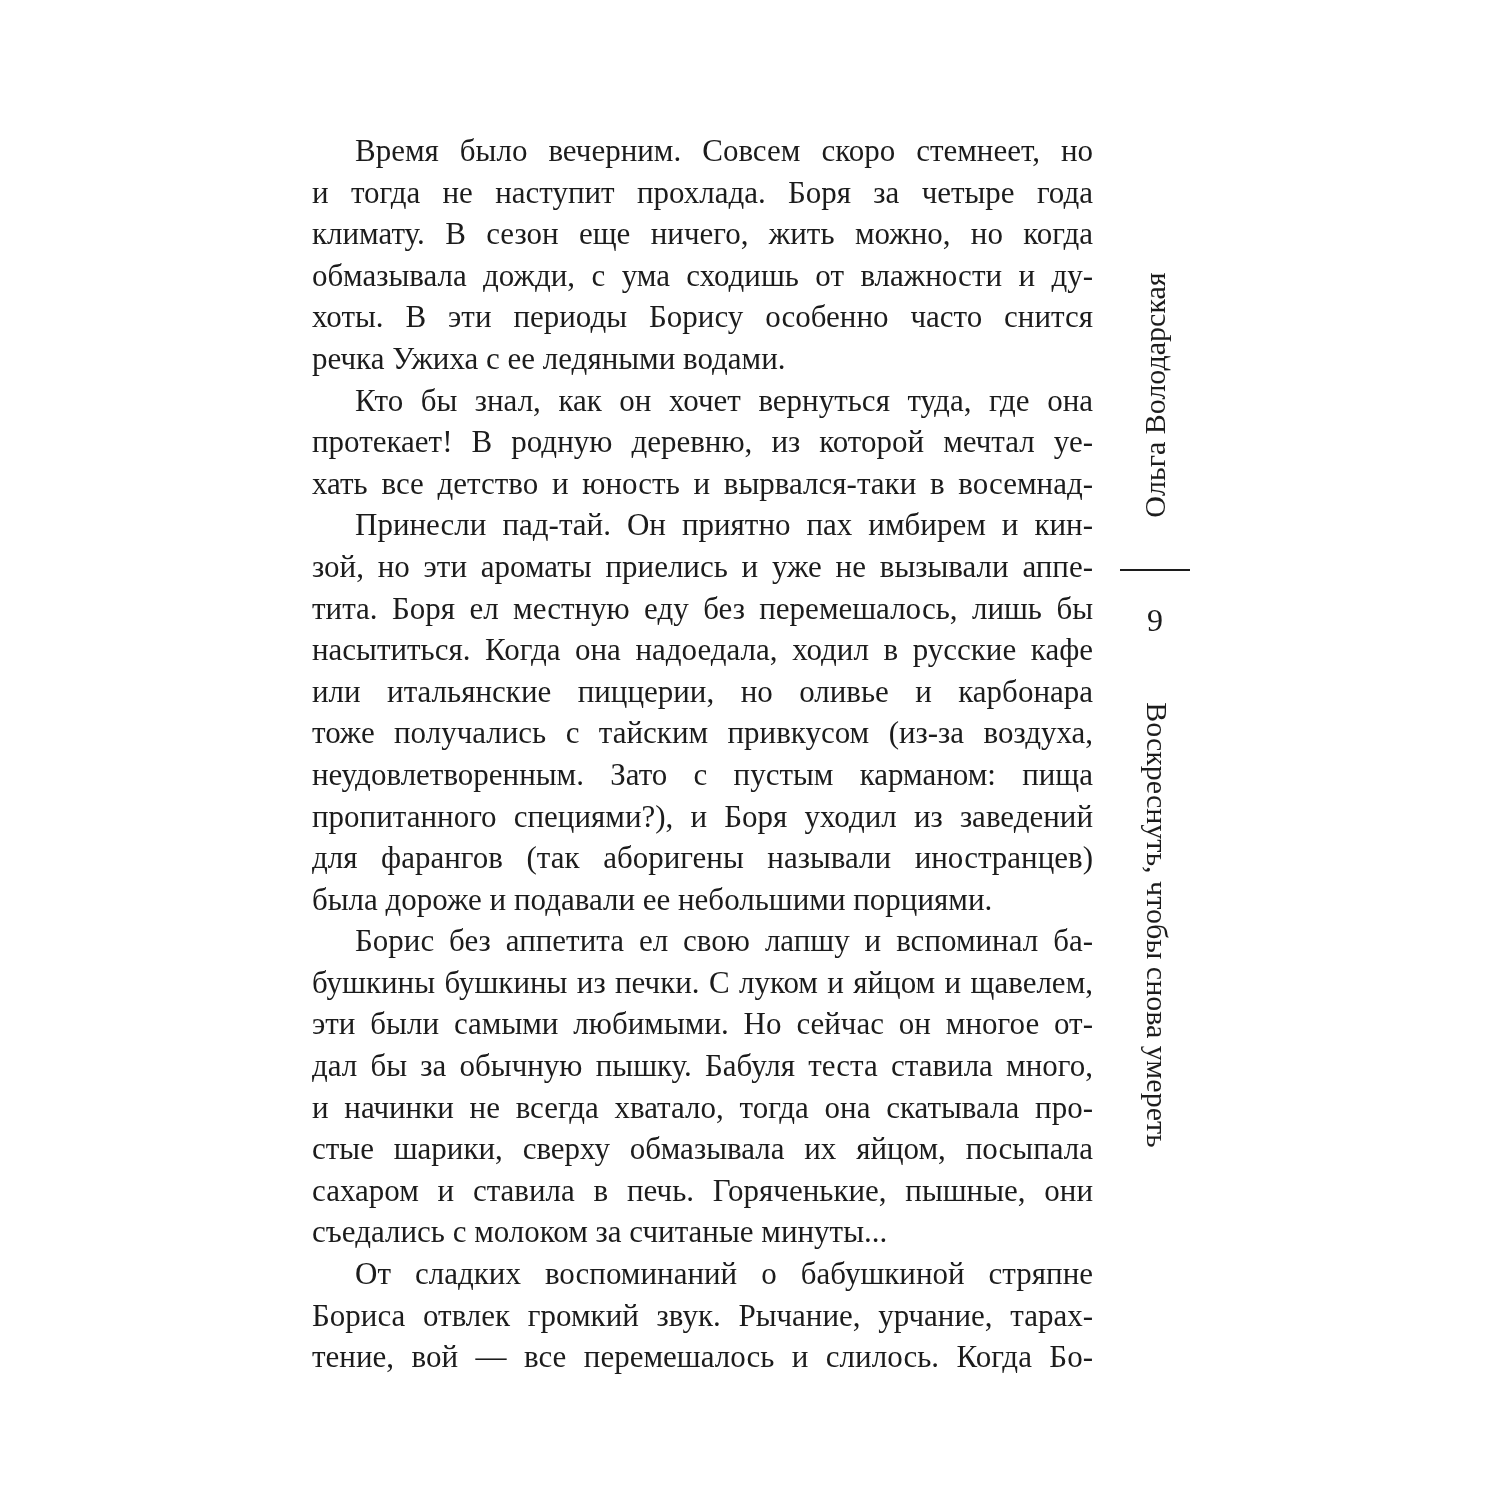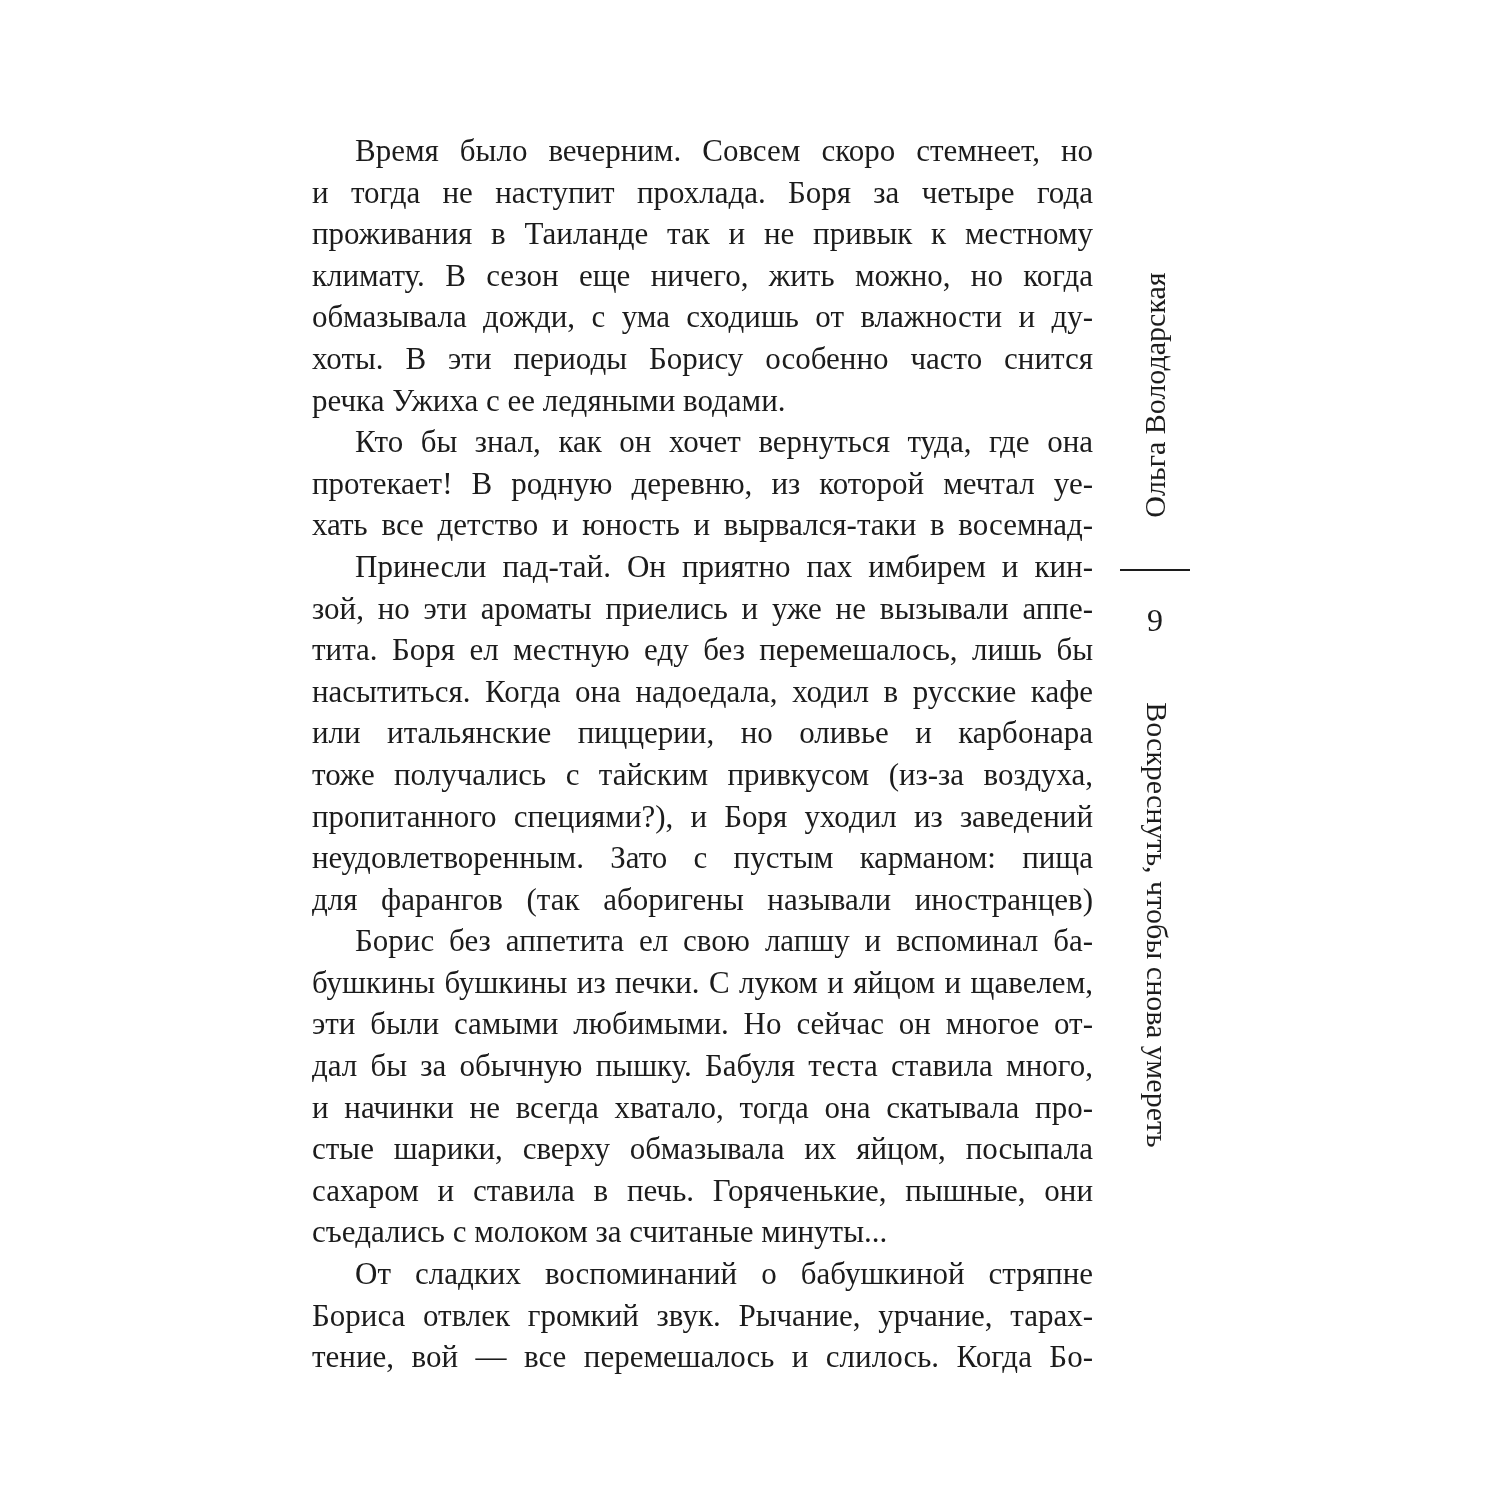--- a/index.html
+++ b/index.html
@@ -79,37 +79,37 @@
     }
   </style>
 </head>
 <body>
 
 <div class="page">
 
   <div class="text-block">
     <span class="line indent">Время было вечерним. Совсем скоро стемнеет, но</span>
     <span class="line">и тогда не наступит прохлада. Боря за четыре года</span>
-    <span class="line">проживания в Таиланде так и не привык к местному</span>
     <span class="line">климату. В сезон еще ничего, жить можно, но когда</span>
     <span class="line">обмазывала дожди, с ума сходишь от влажности и ду-</span>
     <span class="line">хоты. В эти периоды Борису особенно часто снится</span>
     <span class="line last">речка Ужиха с ее ледяными водами.</span>
     <span class="line indent">Кто бы знал, как он хочет вернуться туда, где она</span>
     <span class="line">протекает! В родную деревню, из которой мечтал уе-</span>
     <span class="line">хать все детство и юность и вырвался-таки в восемнад-</span>
     <span class="line indent">Принесли пад-тай. Он приятно пах имбирем и кин-</span>
     <span class="line">зой, но эти ароматы приелись и уже не вызывали аппе-</span>
     <span class="line">тита. Боря ел местную еду без перемешалось, лишь бы</span>
     <span class="line">насытиться. Когда она надоедала, ходил в русские кафе</span>
     <span class="line">или итальянские пиццерии, но оливье и карбонара</span>
     <span class="line">тоже получались с тайским привкусом (из-за воздуха,</span>
+    <span class="line">неудовлетворенным. Зато с пустым карманом: пища</span>
     <span class="line">пропитанного специями?), и Боря уходил из заведений</span>
-    <span class="line">неудовлетворенным. Зато с пустым карманом: пища</span>
     <span class="line">для фарангов (так аборигены называли иностранцев)</span>
+    <span class="line last">была дороже и подавали ее небольшими порциями.</span>
     <span class="line indent">Борис без аппетита ел свою лапшу и вспоминал ба-</span>
     <span class="line">бушкины бушкины из печки. С луком и яйцом и щавелем,</span>
     <span class="line">эти были самыми любимыми. Но сейчас он многое от-</span>
     <span class="line">дал бы за обычную пышку. Бабуля теста ставила много,</span>
     <span class="line">и начинки не всегда хватало, тогда она скатывала про-</span>
     <span class="line">стые шарики, сверху обмазывала их яйцом, посыпала</span>
     <span class="line">сахаром и ставила в печь. Горяченькие, пышные, они</span>
     <span class="line last">съедались с молоком за считаные минуты...</span>
     <span class="line indent">От сладких воспоминаний о бабушкиной стряпне</span>
     <span class="line">Бориса отвлек громкий звук. Рычание, урчание, тарах-</span>

